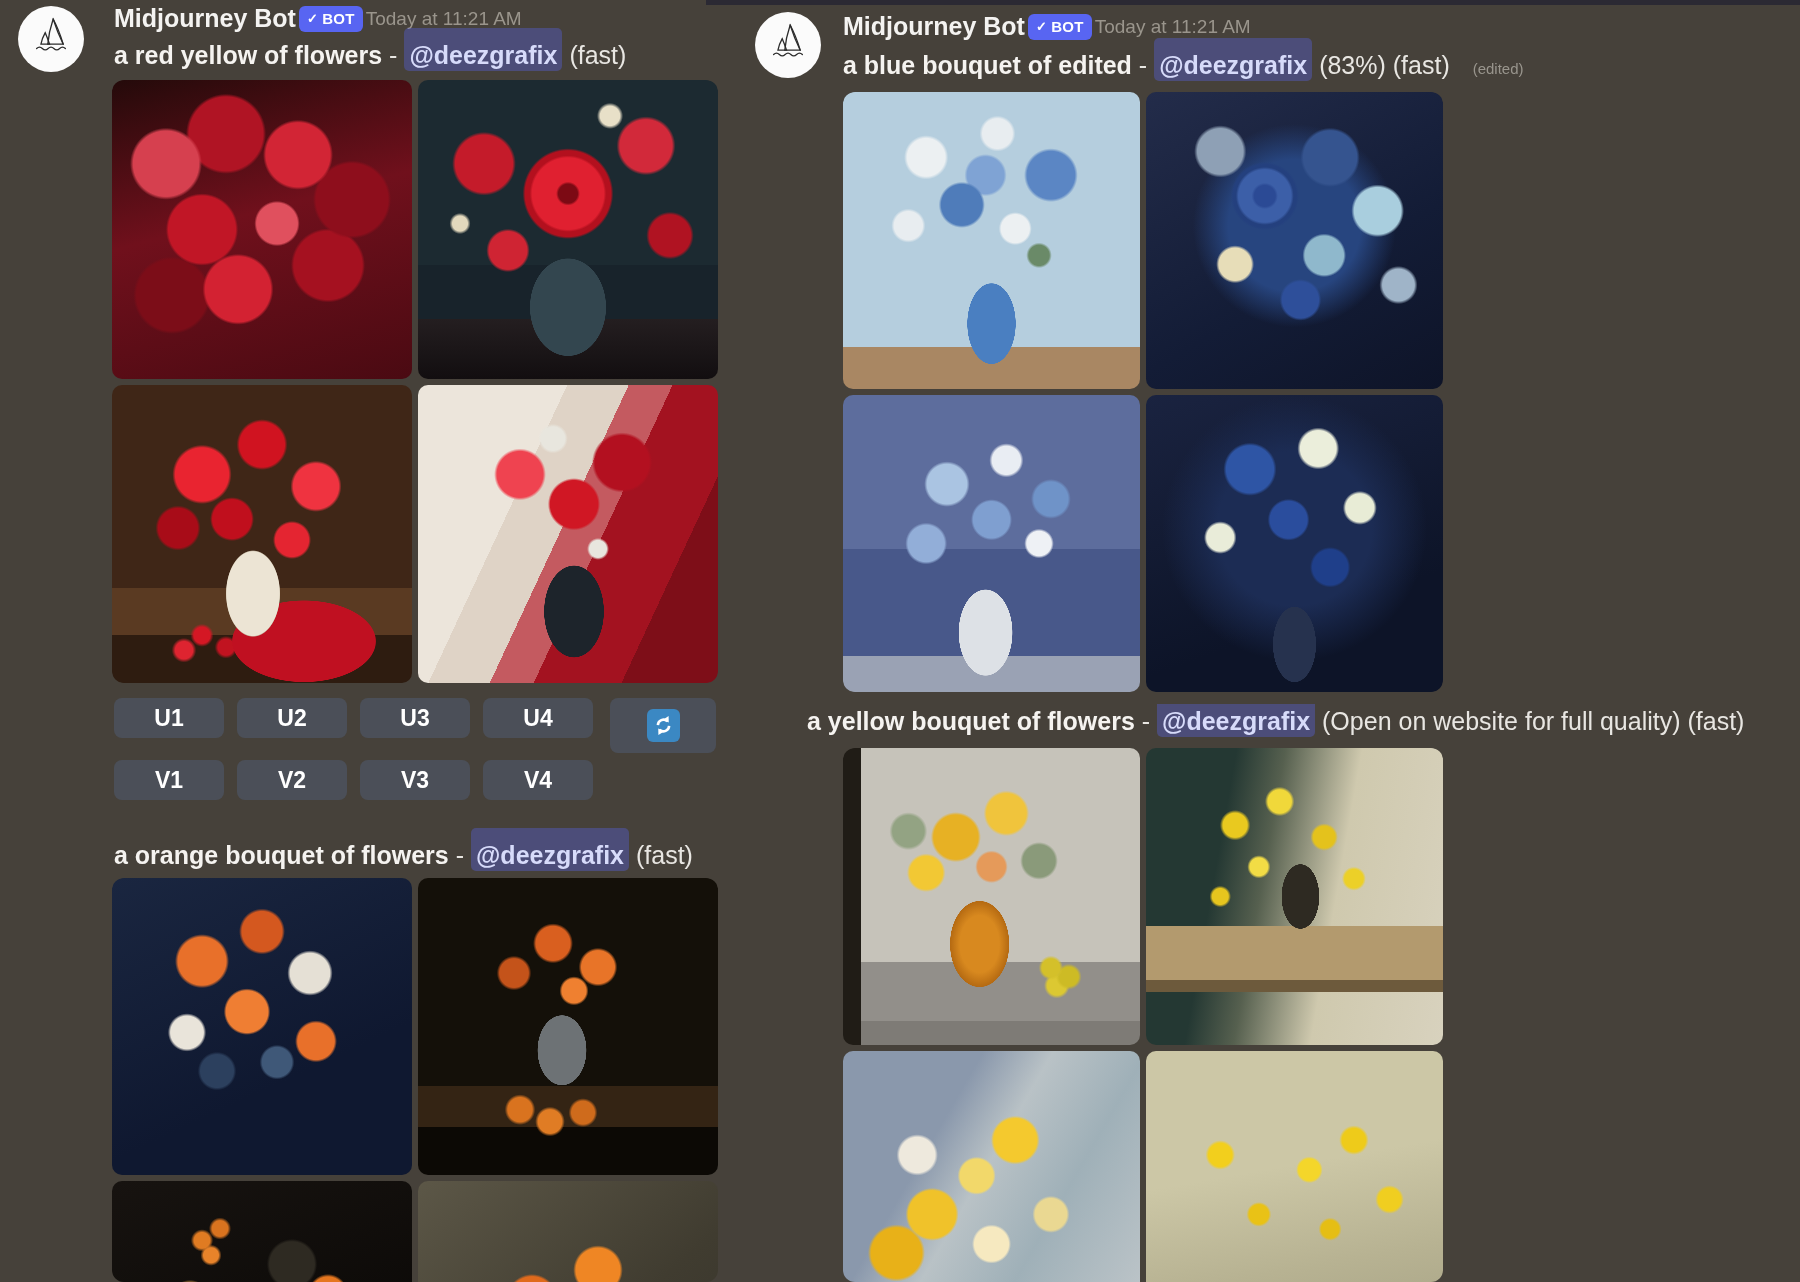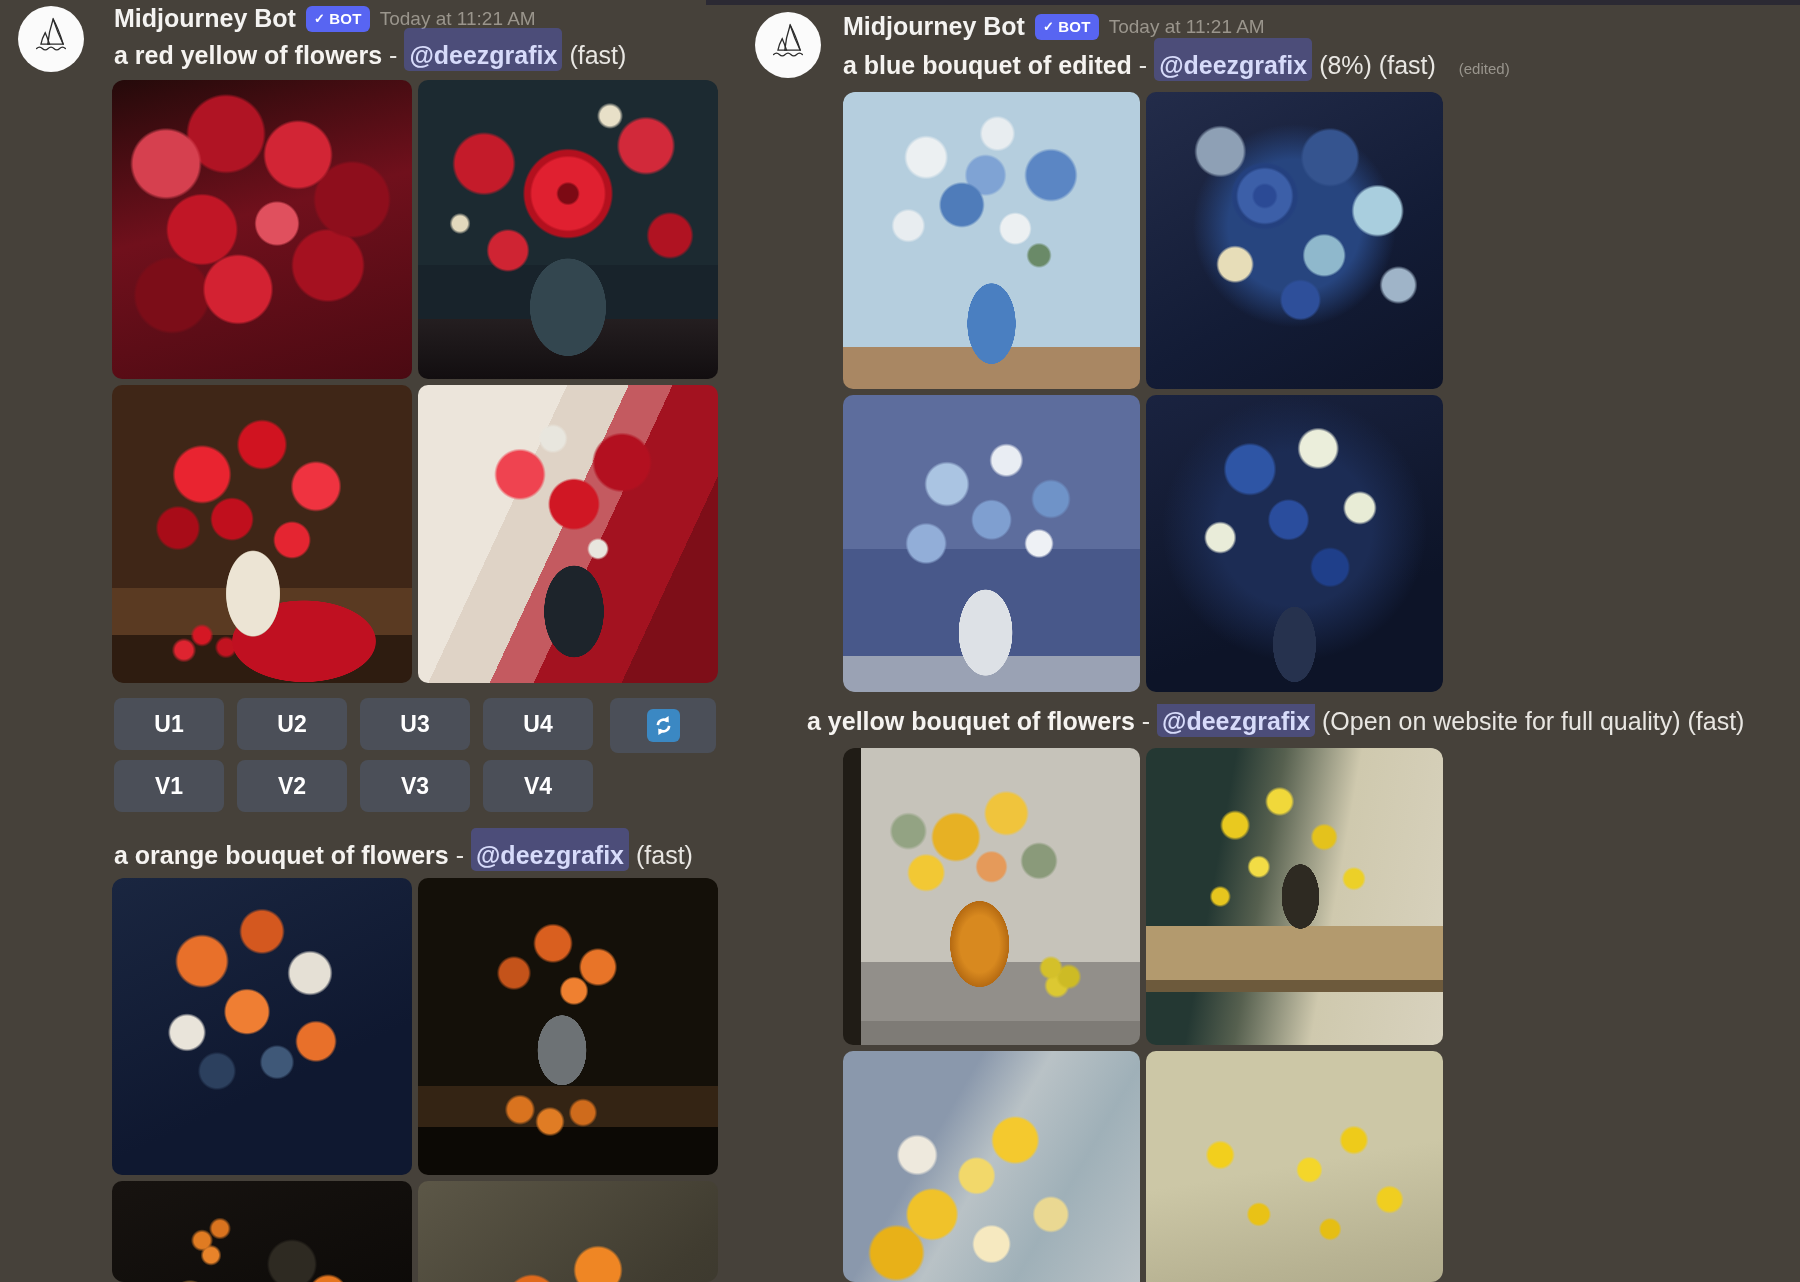--- a/index.html
+++ b/index.html
@@ -8,36 +8,36 @@
     --button-bg:#4b4f58; --button-text:#ffffff; --emoji-blue:#3b88c3;
     --text:#e8e6e2; --bold-text:#f5f3f0; --timestamp:#9a958c; --edited:#99958d;
   }
   *{margin:0;padding:0;box-sizing:border-box}
   html,body{width:1800px;height:1282px;overflow:hidden}
   body{background:var(--background);font-family:"Liberation Sans",sans-serif;position:relative}
   .abs{position:absolute}
   .strip{left:706px;top:0;width:1094px;height:5px;background:var(--strip)}
   .avatar{width:66px;height:66px;border-radius:50%;background:#fbfbfb;display:flex;align-items:center;justify-content:center}
   .avatar svg{width:46px;height:46px}
-  .hdr{display:flex;align-items:center;gap:10px;white-space:nowrap}
+  .hdr{display:flex;align-items:center;gap:3px;white-space:nowrap}
   .uname{font-size:25px;font-weight:700;color:#f4f3f1;cursor:pointer}
   .badge{display:inline-flex;align-items:center;gap:4px;background:var(--blurple);color:#fff;
          font-size:15px;font-weight:700;line-height:1;padding:5px 8px 6px;border-radius:6px;letter-spacing:.3px}
   .badge .chk{font-size:13px;font-weight:700}
   .tstamp{font-size:19px;color:var(--timestamp)}
   .prompt{font-size:25px;color:var(--text);white-space:nowrap;line-height:34px}
   .prompt .b{font-weight:700;color:var(--bold-text)}
   .mention{font-weight:600;background:var(--mention-bg);color:var(--mention-text);border-radius:5px;padding:13px 5px 2px;cursor:pointer}
   .edited{font-size:15px;color:var(--edited);margin-left:16px}
   .clip{overflow:hidden}
   .grid{display:grid;grid-template-columns:1fr 1fr;grid-auto-rows:297px;gap:6px;border-radius:12px;overflow:hidden}
   .grid.full{grid-template-rows:1fr 1fr}
   .tile{border-radius:10px;cursor:pointer;background-color:#222}
   .btnrow{display:flex;gap:13px;align-items:flex-start}
-  .mjbtn{width:110px;height:52px;border:none;border-radius:8px;background:var(--button-bg);
+  .mjbtn{width:110px;height:40px;border:none;border-radius:8px;background:var(--button-bg);
          color:var(--button-text);font-family:"Liberation Sans",sans-serif;font-size:23px;font-weight:600;cursor:pointer}
   .mjbtn.reroll{width:106px;height:55px;margin-left:4px;display:flex;align-items:center;justify-content:center}
   .emoji-sq{width:33px;height:33px;border-radius:6px;background:var(--emoji-blue);display:flex;align-items:center;justify-content:center}
   .emoji-sq svg{width:27px;height:27px}
 
   
   .t-r1{background:
     radial-gradient(circle at 18% 28%,#d6404f 0 10%,transparent 11%),
     radial-gradient(circle at 38% 18%,#b01424 0 12%,transparent 13%),
     radial-gradient(circle at 62% 25%,#d22535 0 11%,transparent 12%),
@@ -298,21 +298,21 @@
     <span class="chk">✓</span>
     <span>BOT</span>
   </span>
   <span class="tstamp">Today at 11:21 AM</span>
 </div>
 
 <div class="abs prompt" style="left:843px;top:48px">
   <span class="b">a blue bouquet of edited</span>
   <span>-</span>
   <span class="mention">@deezgrafix</span>
-  <span>(8%) (fast)</span>
+  <span>(83%) (fast)</span>
   <span class="edited">(edited)</span>
 </div>
 
 <div class="abs grid full" style="left:843px;top:92px;width:600px;height:600px">
   <div class="tile t-b1" aria-label="white and blue daisies in a blue vase on light blue background"></div>
   <div class="tile t-b2" aria-label="swirled blue roses with pale ranunculus and a cream rose on navy background"></div>
   <div class="tile t-b3" aria-label="soft blue and white flowers in a white vase on periwinkle background"></div>
   <div class="tile t-b4" aria-label="dark blue cornflowers with white dahlias on near-black navy background"></div>
 </div>
 

